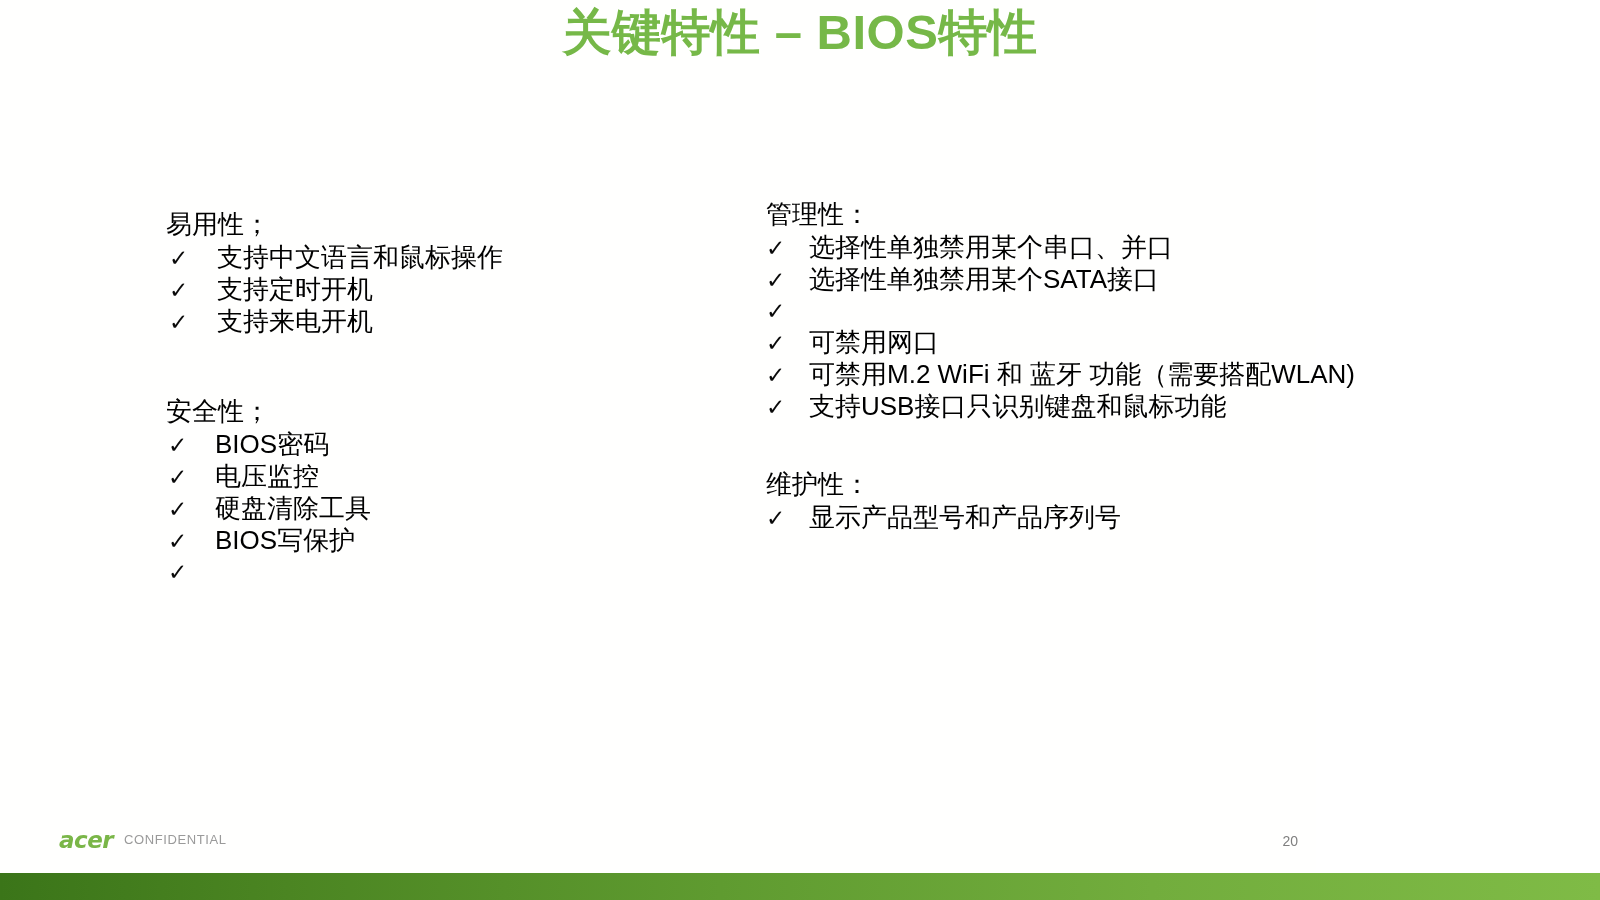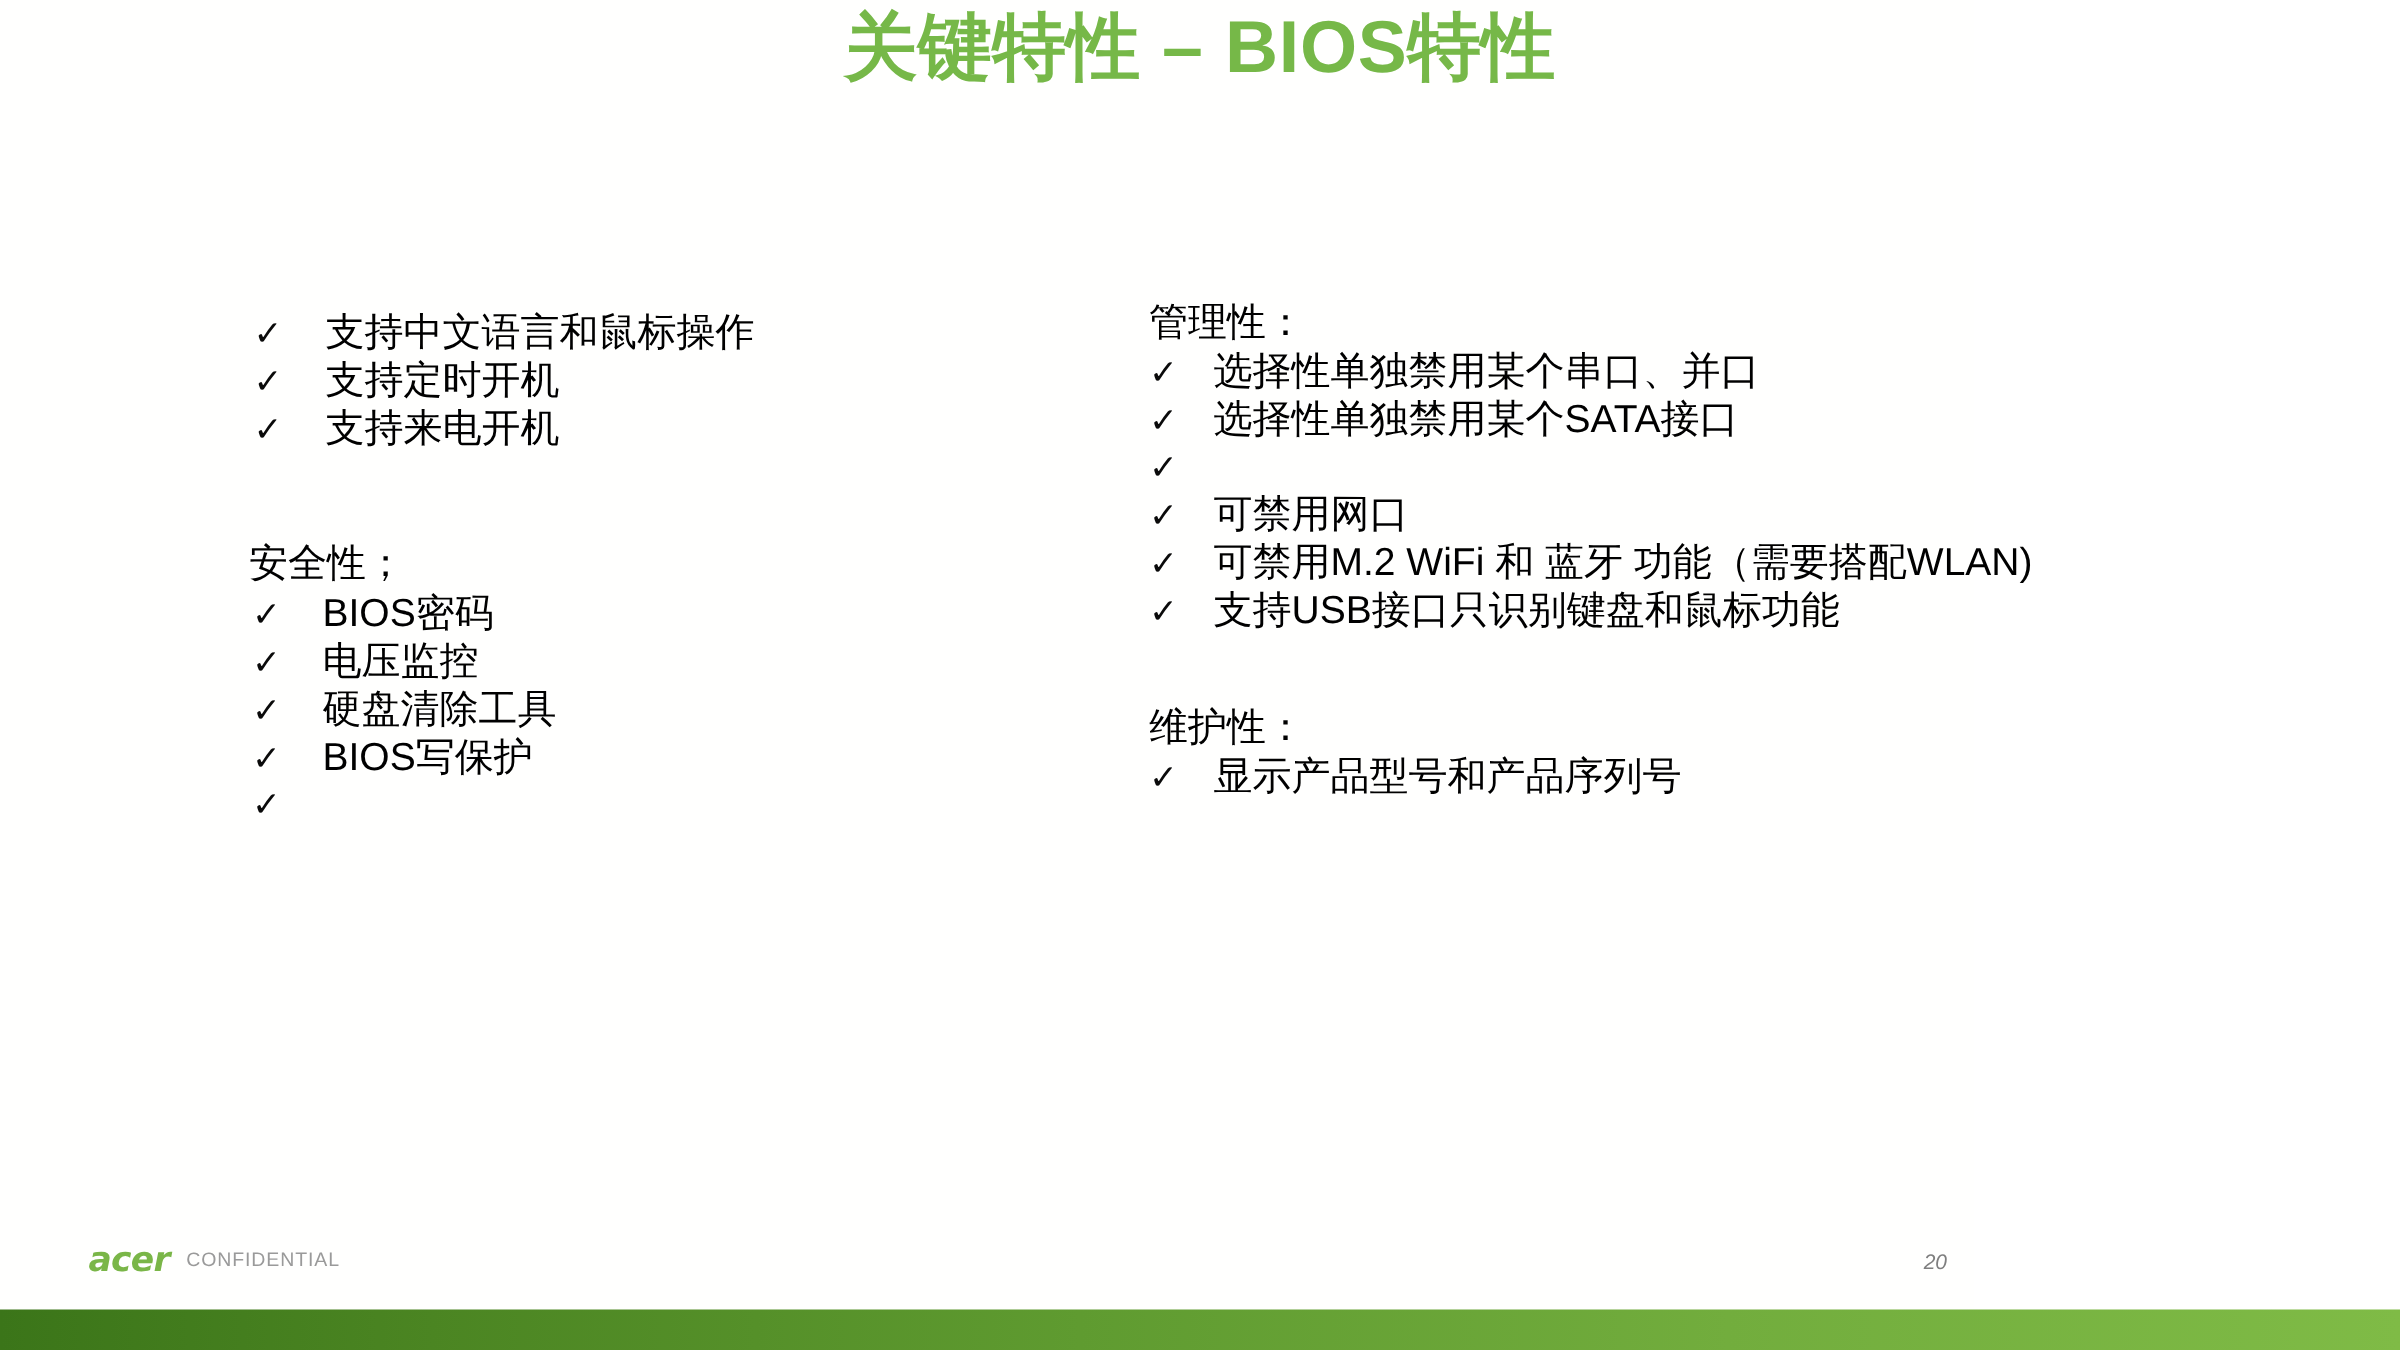--- a/index.html
+++ b/index.html
@@ -137,33 +137,33 @@
     position: relative;
     top: -1px;
   }
   .page-number {
     position: absolute;
     right: 18px;
     top: 834px;
     font-size: 14px;
     color: #7f7f7f;
     line-height: 1;
-    font-style: italic;
   }
 </style>
 </head>
 <body>
 
 <div id="slide">
 
   <div class="slide-title">关键特性 – BIOS特性</div>
 
   <div class="col-left">
 
     <div class="group">
+      <div class="grp-heading">易用性；</div>
       <ul class="checklist list-ease">
         <li>
           <span class="chk">✓</span>
           <span class="li-text">支持中文语言和鼠标操作</span>
         </li>
         <li>
           <span class="chk">✓</span>
           <span class="li-text">支持定时开机</span>
         </li>
         <li>

